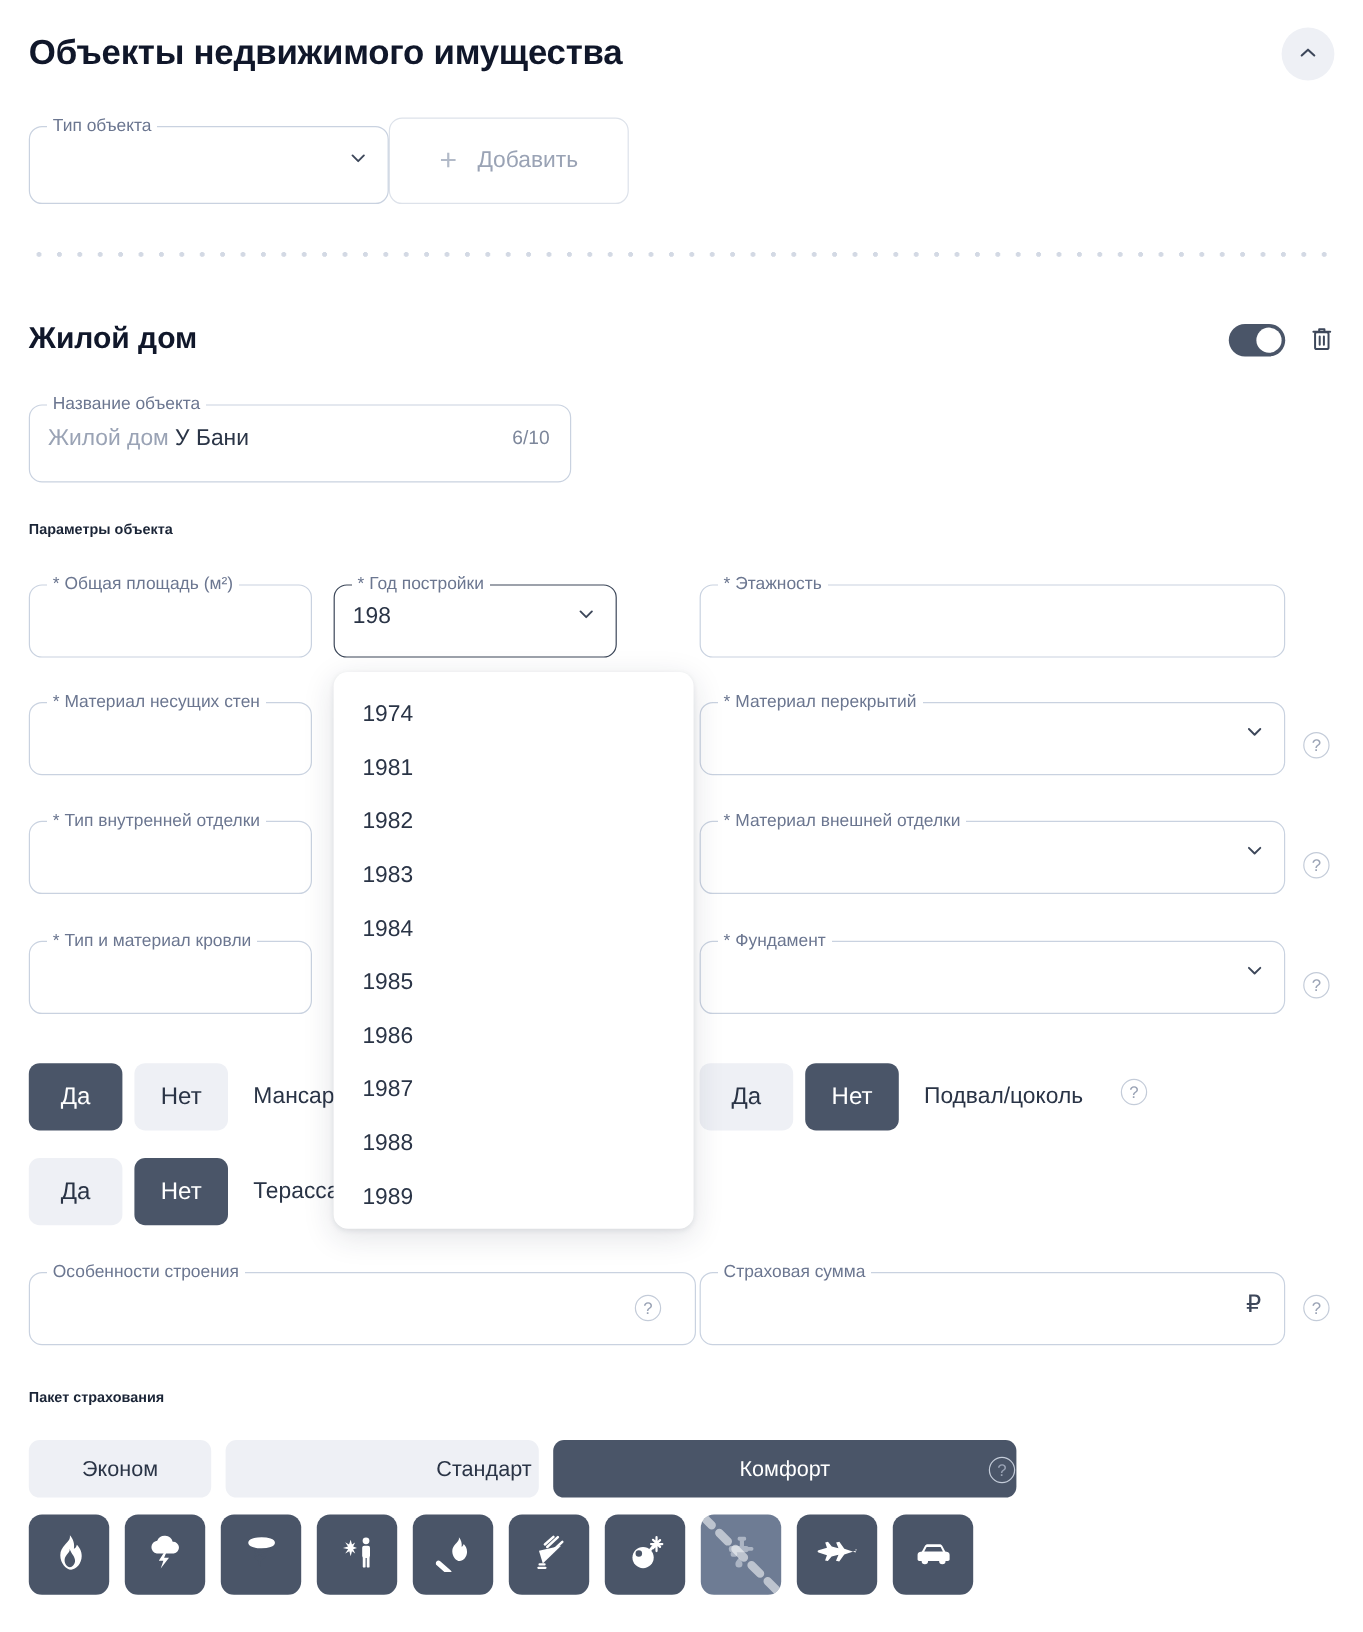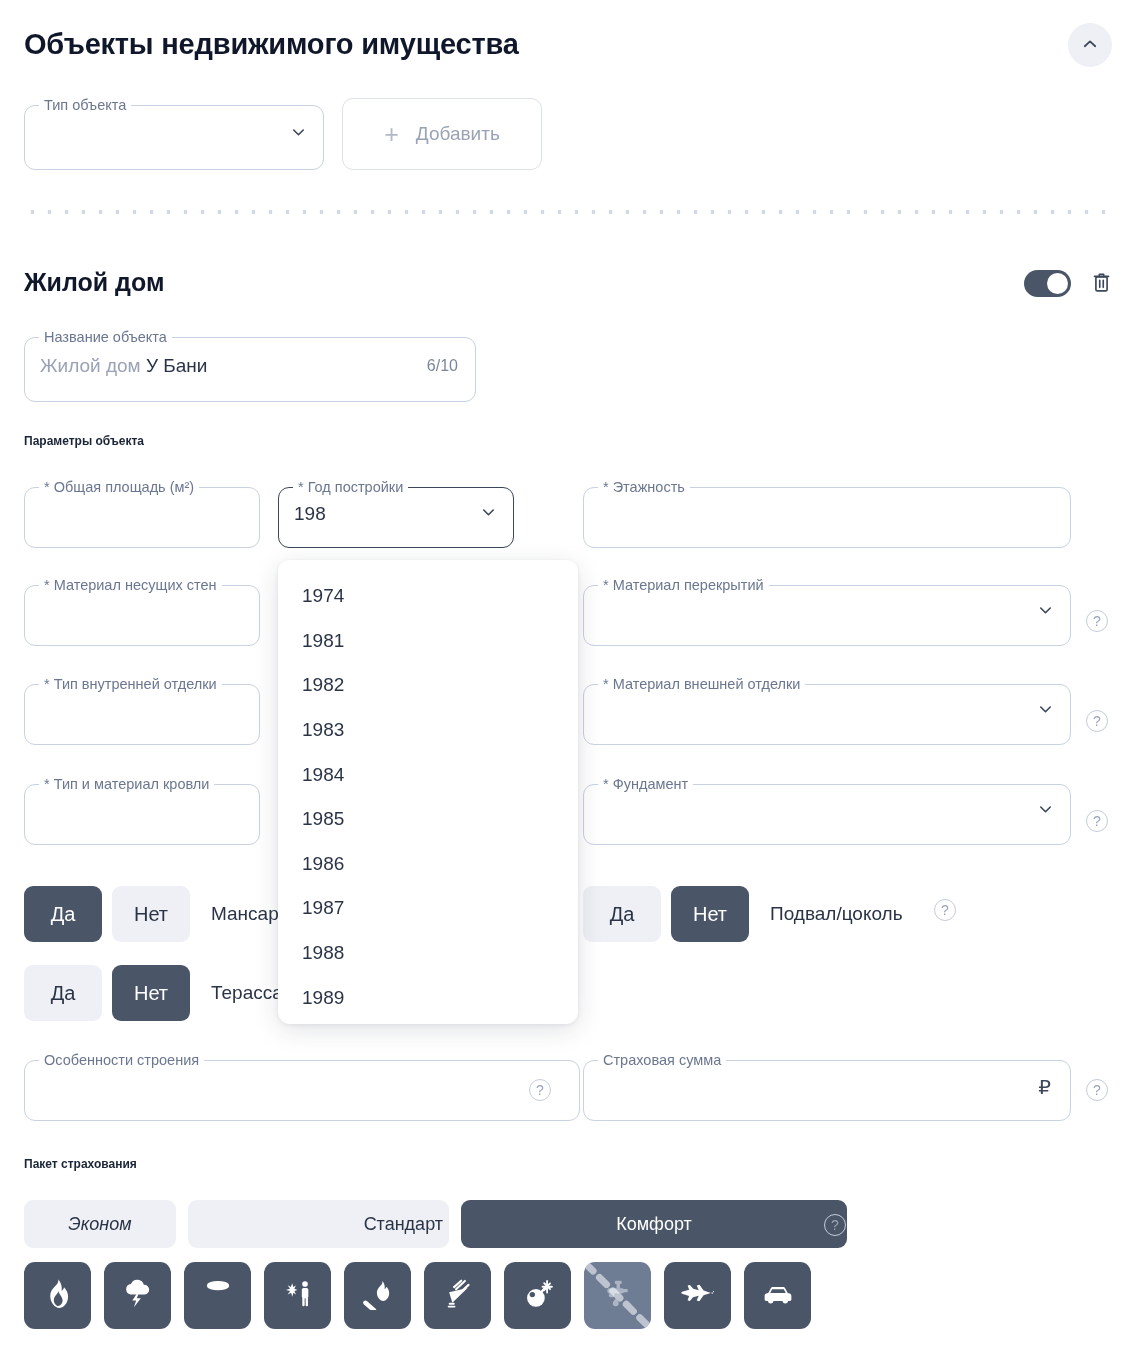--- a/index.html
+++ b/index.html
@@ -50,21 +50,20 @@
     cursor: pointer;
     padding: 0;
   }
 
   
   .top-row {
     position: absolute;
     left: 24px;
     top: 98px;
     display: flex;
-    gap: 18px;
     align-items: flex-start;
   }
 
   
   .field {
     position: relative;
   }
   .field > fieldset {
     margin: 0;
     padding: 0 10px;
@@ -299,21 +298,21 @@
   .pkg-btn {
     height: 48px;
     border-radius: 9px;
     border: none;
     background: #eef0f5;
     color: #2a3446;
     font-size: 18px;
     cursor: pointer;
     font-family: inherit;
   }
-  .pkg-btn.w1 { width: 152px; font-style: italic; }
+  .pkg-btn.w1 { width: 152px; }
   .pkg-btn.w2 { width: 261px; text-align: right; }
   .pkg-btn.w3 { width: 386px; }
   .pkg-btn.sel { background: #4a5568; color: #ffffff; }
 
   
   .risk-row {
     position: absolute;
     left: 24px;
     top: 1262px;
     display: flex;

